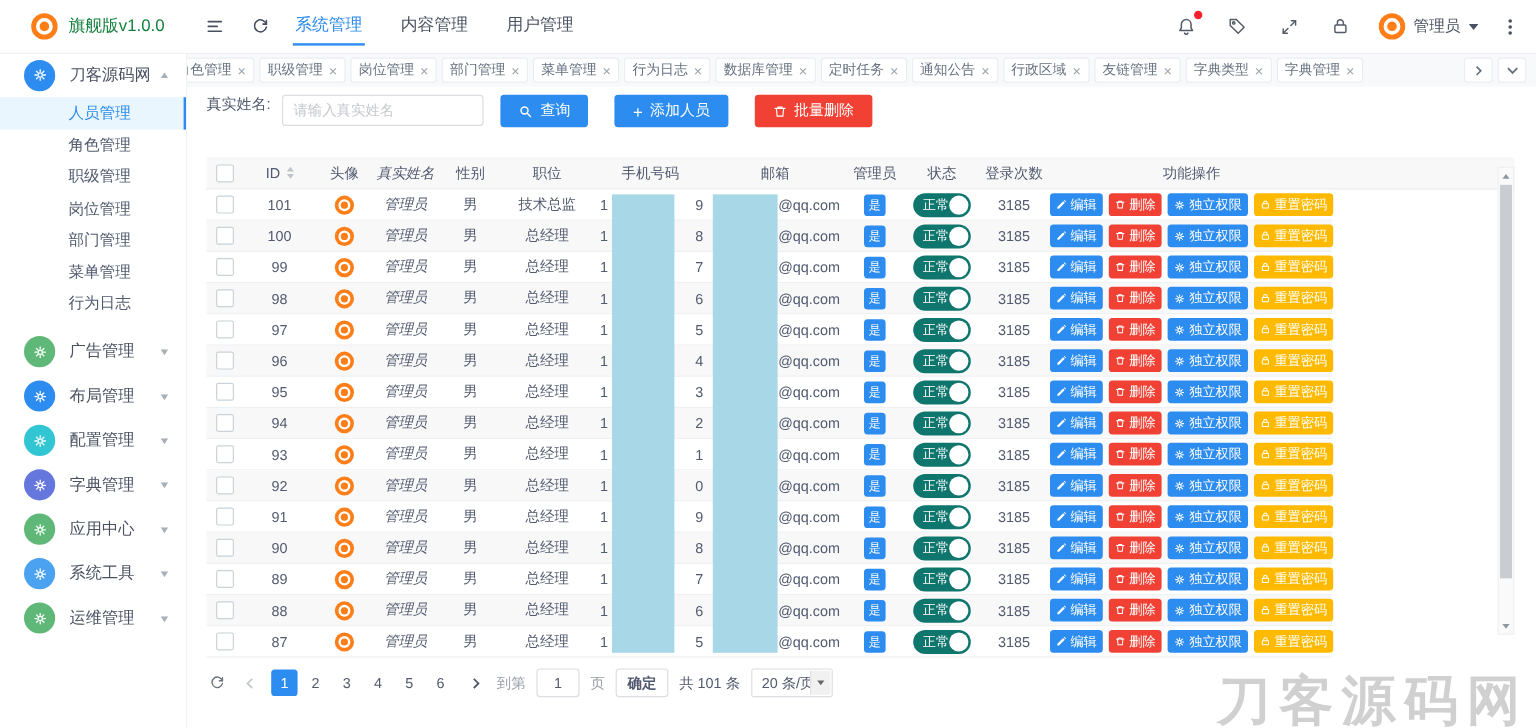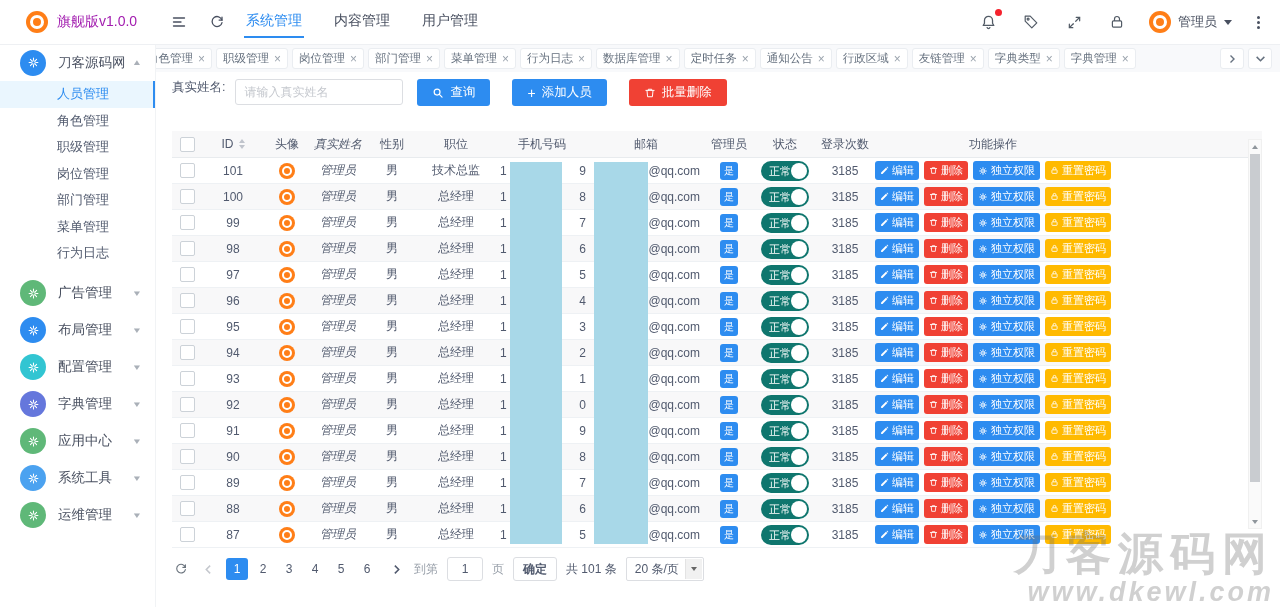--- a/index.html
+++ b/index.html
@@ -7,21 +7,21 @@
        font-family:"Liberation Sans","DejaVu Sans",sans-serif;color:#515a6e;}
   .app{position:absolute;inset:0;}
 
   
   .top{height:44px;display:flex;align-items:center;border-bottom:1px solid #eef0f3;background:#fff;position:relative;z-index:10;}
   .logo-area{width:156px;box-sizing:border-box;display:flex;align-items:center;gap:9px;padding-left:26px;flex:none;}
   .logo{width:22px;height:22px;border-radius:50%;background:#ff7e17;position:relative;flex:none;}
   .logo::before{content:'';position:absolute;inset:4px;border:3px solid #fff;border-radius:50%;box-sizing:border-box;}
   .logo-mini{width:22px;height:22px;border-radius:50%;background:#ff7e17;position:relative;flex:none;}
   .logo-mini::before{content:'';position:absolute;inset:4px;border:3px solid #fff;border-radius:50%;box-sizing:border-box;}
-  .logo-text{font-size:14px;color:#a21caf;}
+  .logo-text{font-size:14px;color:#15803d;}
   .top-icons{display:flex;align-items:center;gap:16px;margin-left:12px;}
   .icon-btn{display:flex;align-items:center;justify-content:center;width:22px;height:22px;cursor:pointer;}
   .top-nav{display:flex;align-items:center;margin-left:16px;gap:28px;}
   .nav-item{font-size:14px;color:#495060;height:30px;line-height:28px;border-bottom:2px solid transparent;cursor:pointer;padding:0 2px;}
   .nav-item.active{color:#2d8cf0;border-bottom-color:#2d8cf0;}
   .top-right{margin-left:auto;display:flex;align-items:center;gap:21px;padding-right:16px;}
   .bell-wrap{position:relative;}
   .bell-dot{position:absolute;top:-2px;right:-3px;width:7px;height:7px;border-radius:50%;background:#f5222d;}
   .user{display:flex;align-items:center;gap:7px;cursor:pointer;}
   .user-name{font-size:13px;color:#495060;}
@@ -110,21 +110,21 @@
   .pager{display:flex;align-items:center;gap:9px;padding:9px 0 0 16px;font-size:12px;color:#515a6e;}
   .pg-icon{display:flex;align-items:center;justify-content:center;width:18px;height:18px;cursor:pointer;}
   .pages{display:flex;gap:4px;align-items:center;}
   .page{min-width:22px;height:22px;line-height:22px;text-align:center;border-radius:3px;font-size:12px;color:#515a6e;cursor:pointer;}
   .page.active{background:#2d8cf0;color:#fff;}
   .goto-label,.page-unit{color:#99a0aa;}
   .goto-input{width:36px;height:24px;box-sizing:border-box;border:1px solid #dcdee2;border-radius:3px;text-align:center;
               font-size:12px;color:#515a6e;outline:none;font-family:inherit;}
   .confirm-btn{height:24px;padding:0 9px;border:1px solid #dcdee2;border-radius:3px;background:#fff;font-size:12px;
                color:#515a6e;font-weight:bold;cursor:pointer;font-family:inherit;}
-  .size-select{position:relative;width:78px;height:24px;box-sizing:border-box;border:1px solid #dcdee2;border-radius:2px;
+  .size-select{position:relative;width:68px;height:24px;box-sizing:border-box;border:1px solid #dcdee2;border-radius:2px;
                background:#fff;cursor:pointer;}
   .size-text{line-height:22px;padding-left:8px;font-size:12px;color:#515a6e;}
   .size-arrow{position:absolute;right:1px;top:1px;bottom:1px;width:16px;background:#f1f1f1;border-left:1px solid #e3e3e3;
               display:flex;align-items:center;justify-content:center;}
   .size-arrow i{width:0;height:0;border-left:3.5px solid transparent;border-right:3.5px solid transparent;border-top:4.5px solid #666;}
 
   
   .footer{position:absolute;left:156px;right:0;bottom:0;height:29px;border-top:1px solid #e8eaec;background:#fff;
           display:flex;align-items:center;padding-left:16px;font-size:12px;color:#808695;box-sizing:border-box;}
   .footer a{color:#2d8cf0;text-decoration:none;margin:0 3px;}
@@ -1398,16 +1398,15 @@
       <span class="vs-thumb"></span>
       <span class="vs-arrow down" style="position:absolute;bottom:0;left:0;right:0;">
           <i></i>
         </span>
     </div>
   </div>
 
 
   <div class="wm">
     <div class="wm1">刀客源码网</div>
-    <div class="wm2">www.dkewl.com</div>
   </div>
 
 </div>
 
 </body></html>

